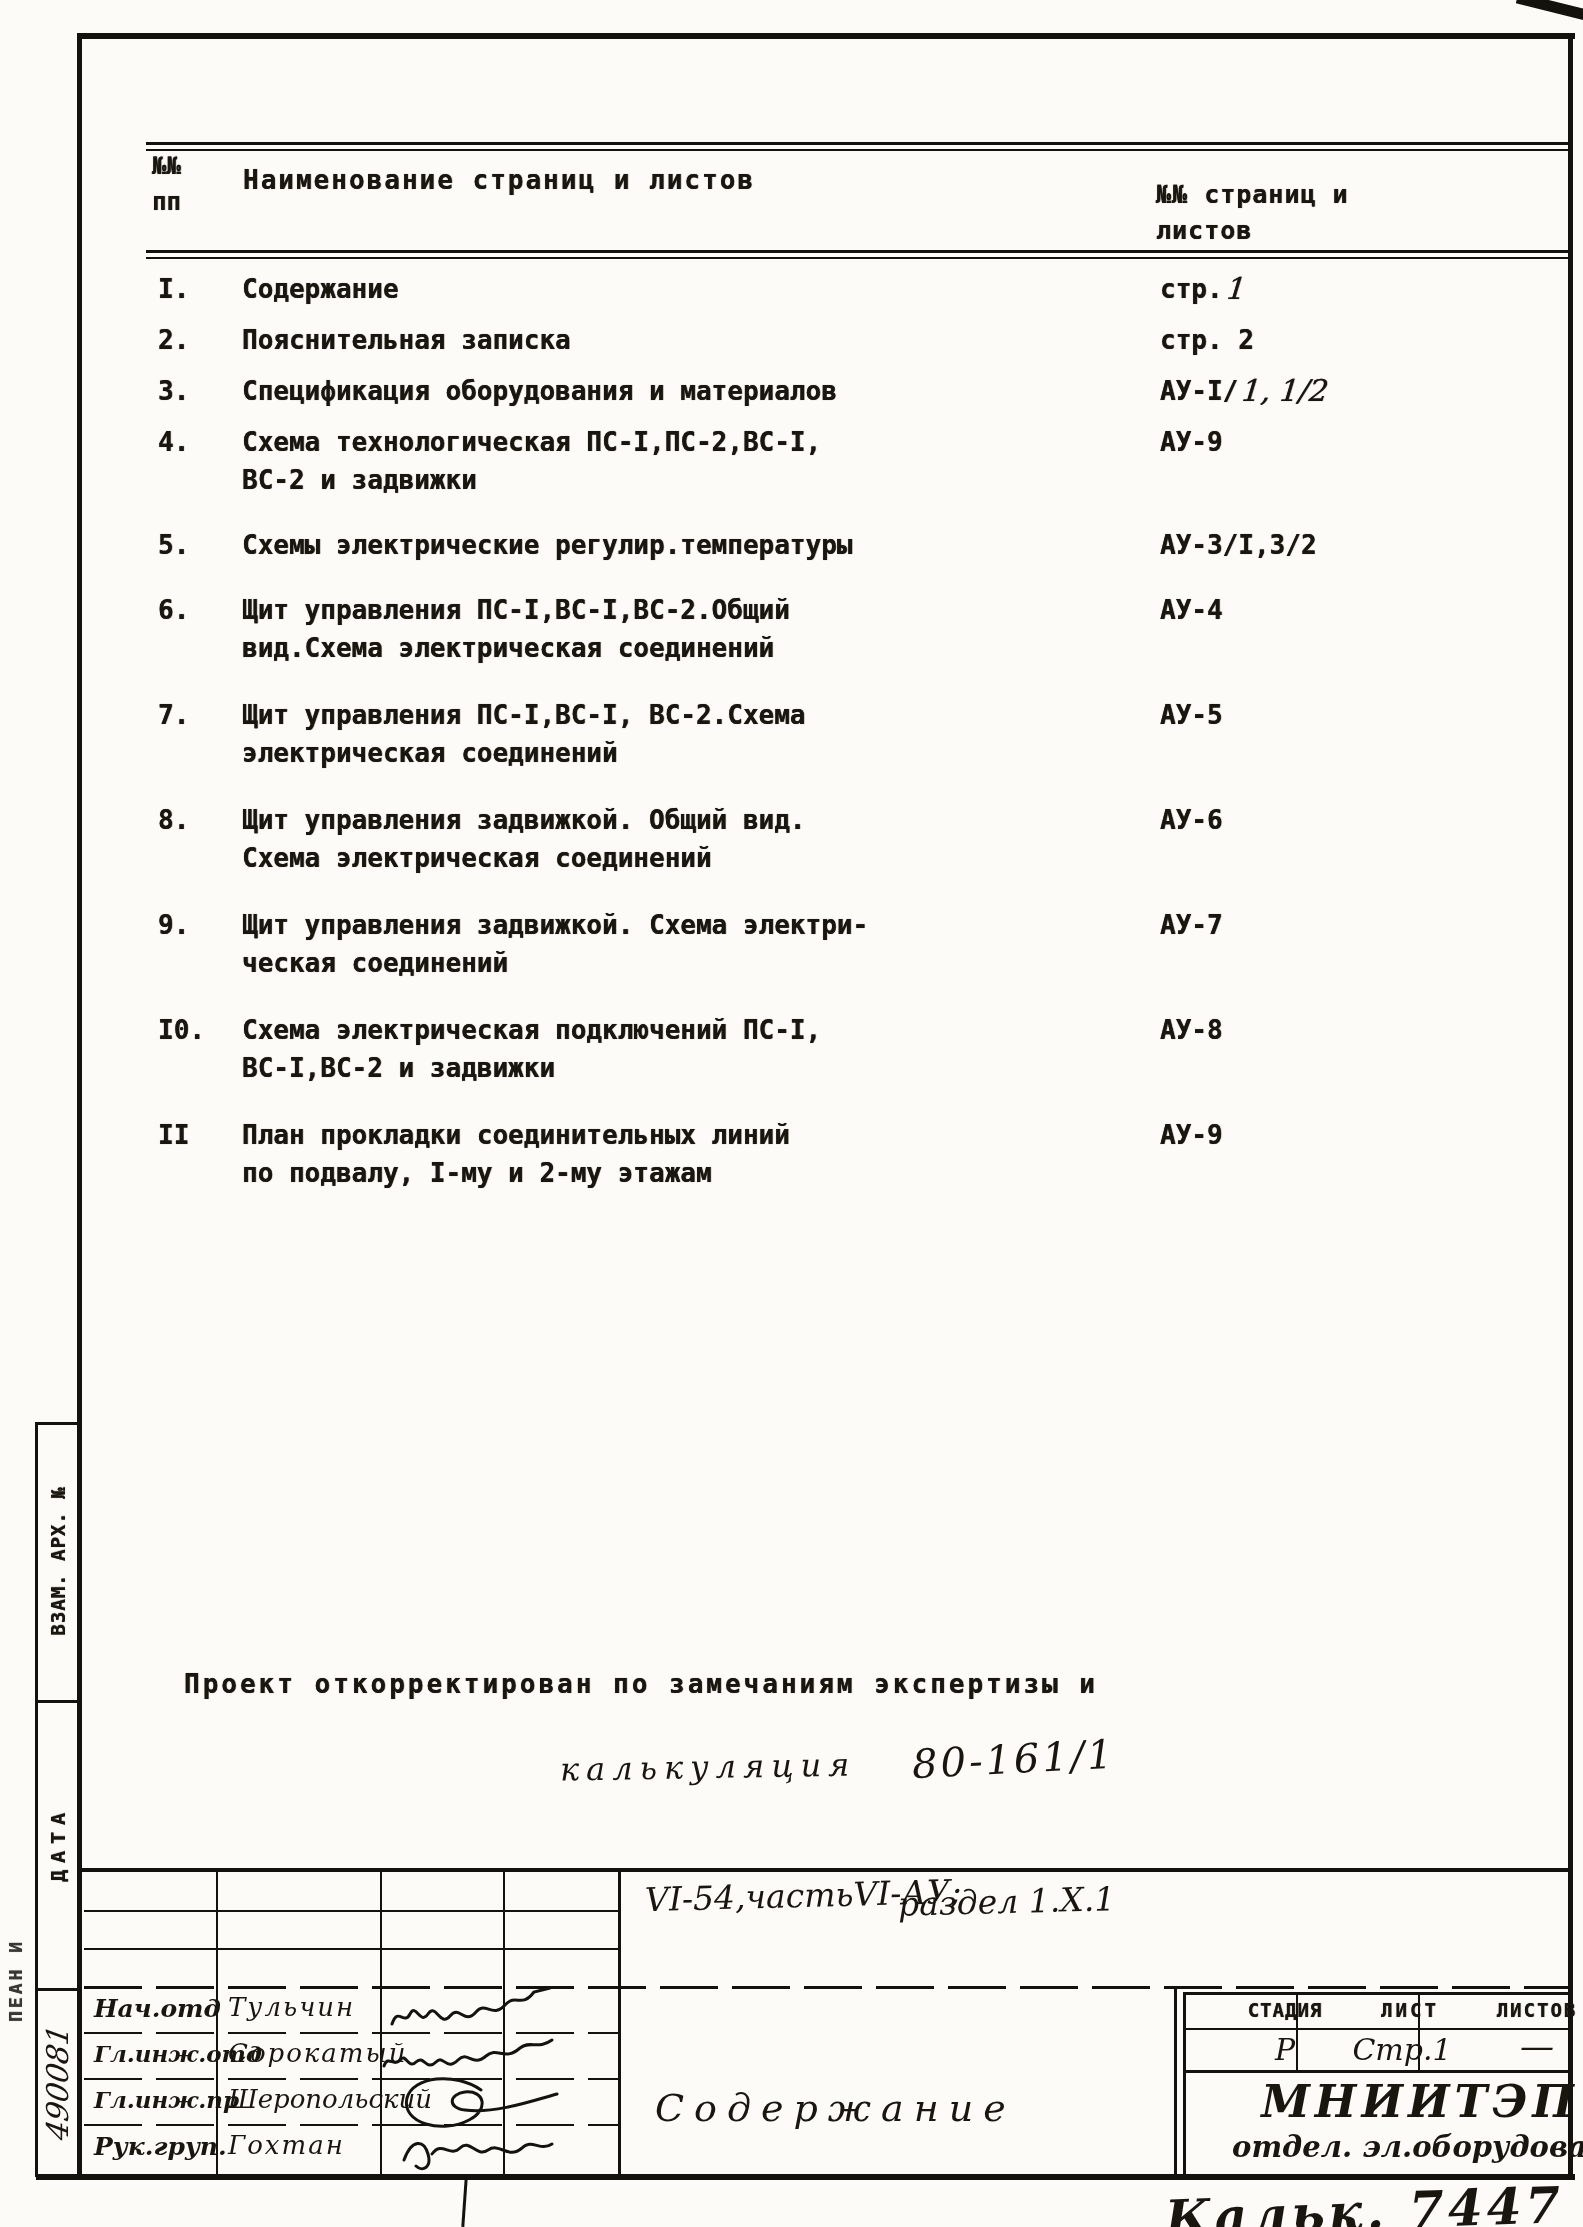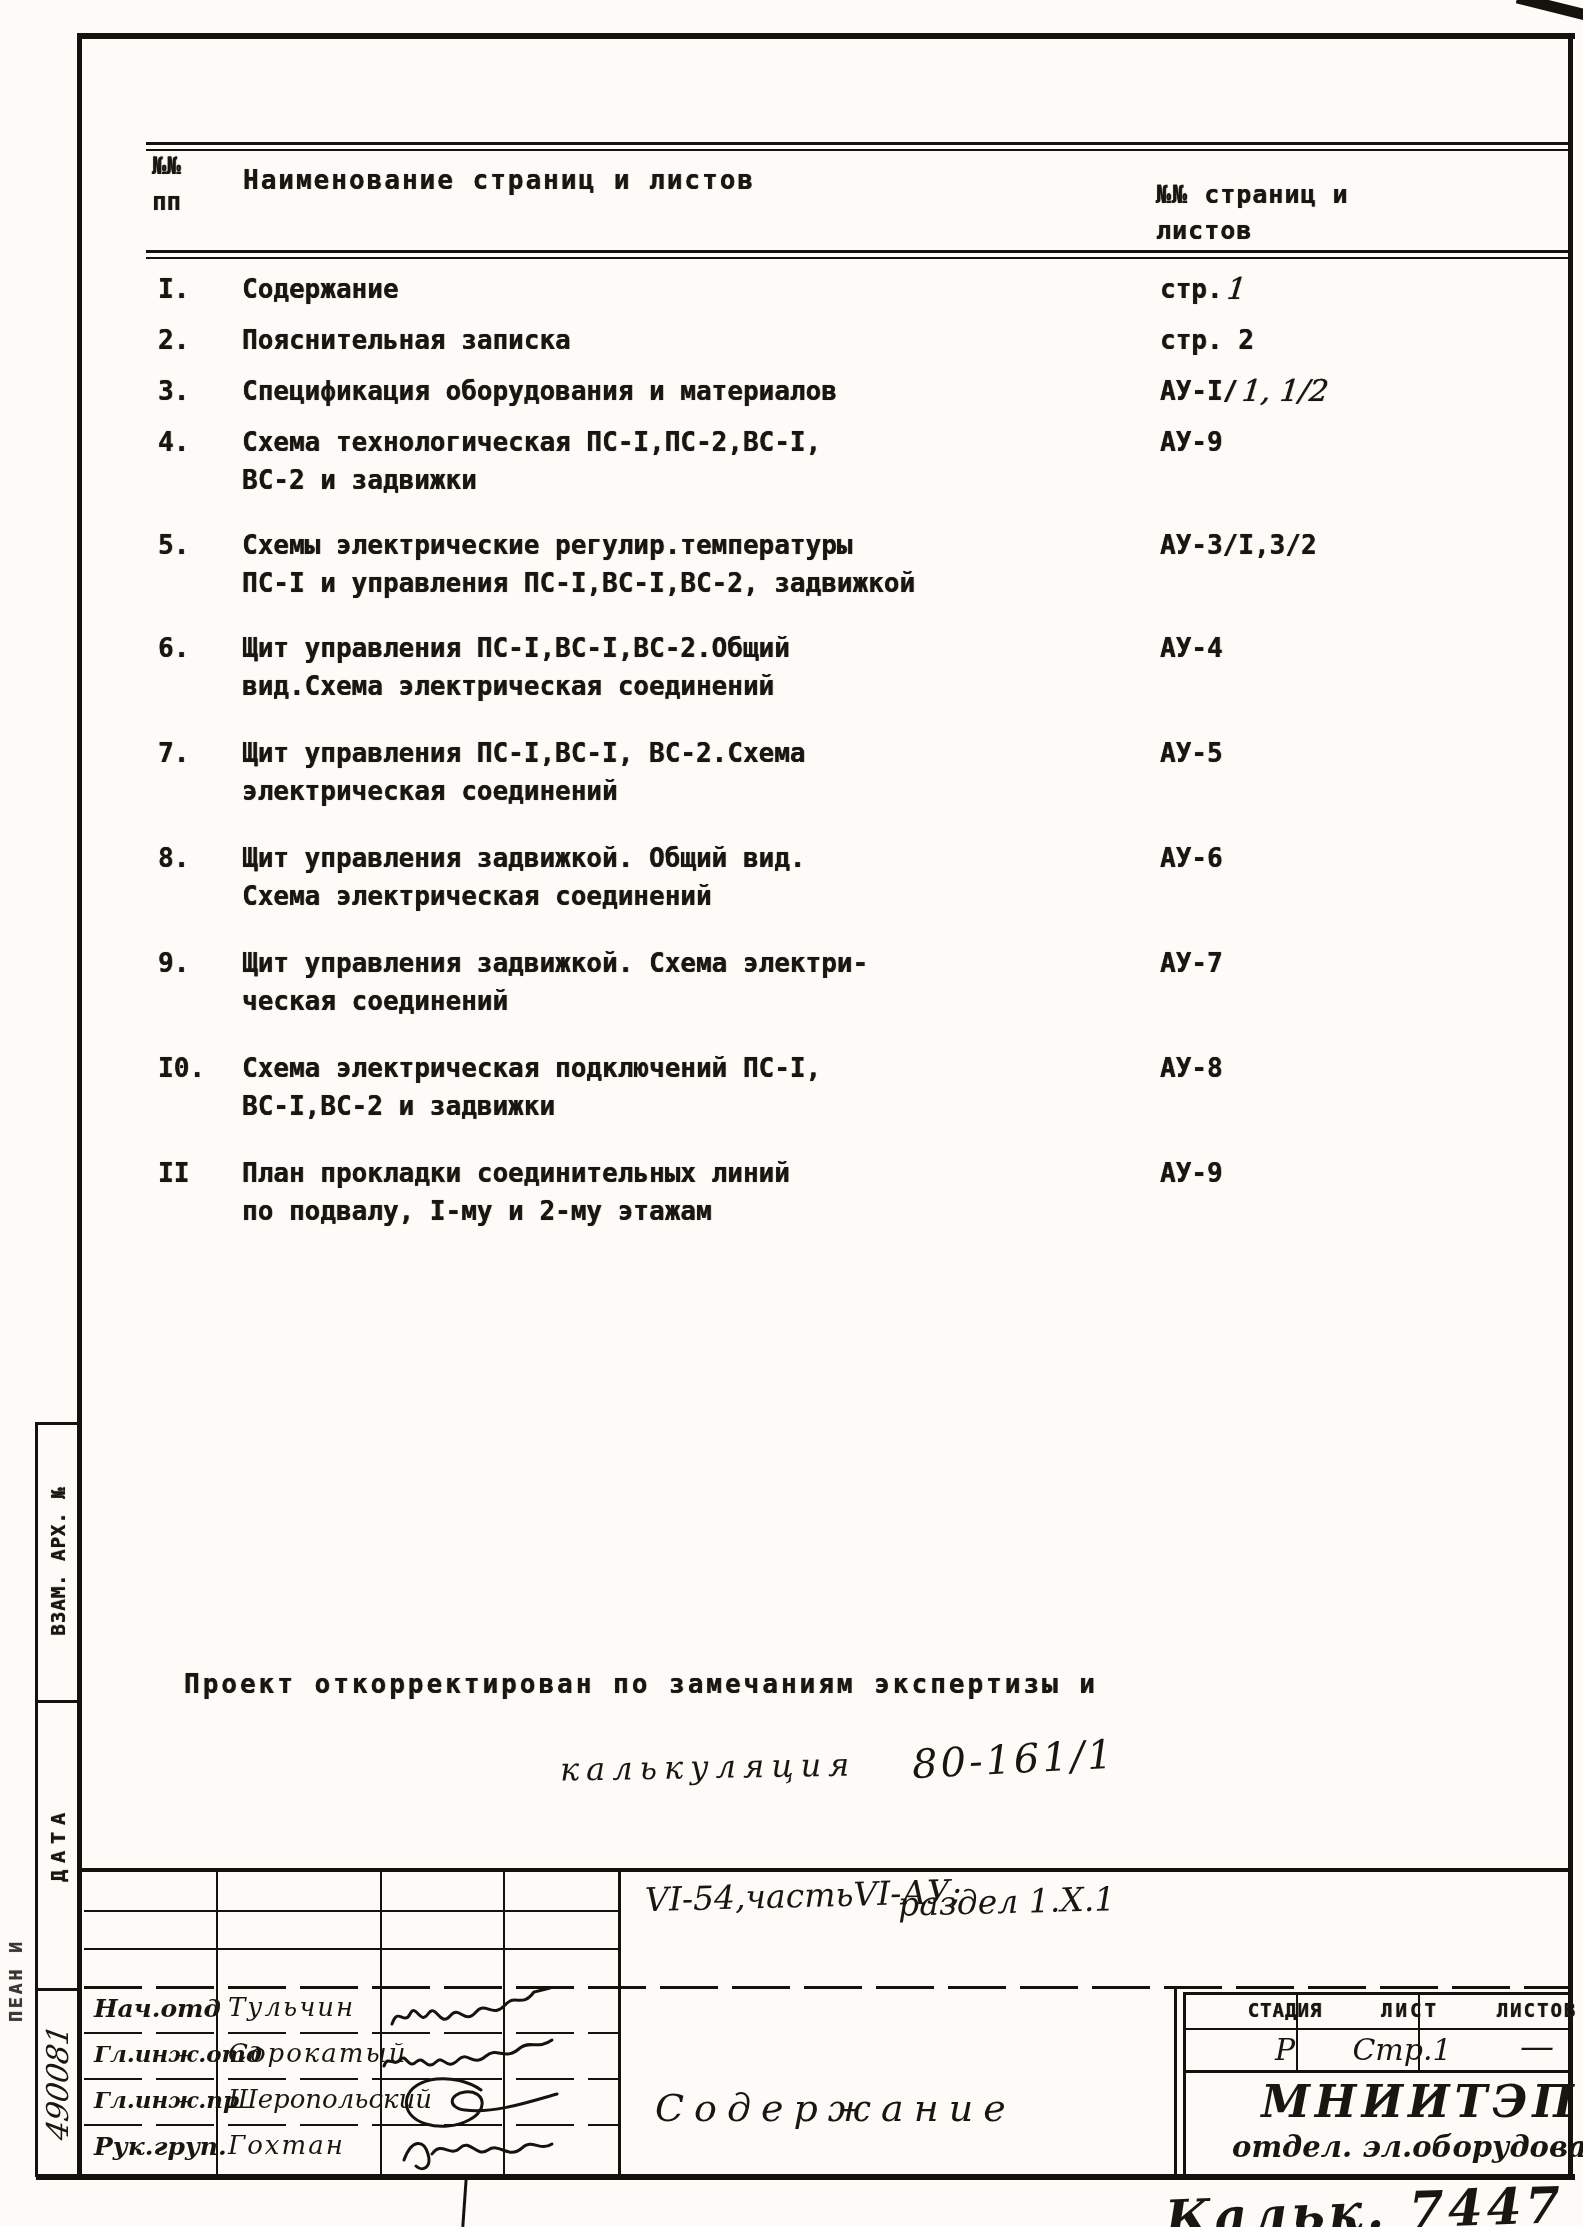--- a/index.html
+++ b/index.html
@@ -109,21 +109,20 @@
         </div>
       <div class="pg tw">
           <span>АУ-9</span>
           <span class="pg-hand"></span>
         </div>
     </div>
     <div class="toc-row">
       <div class="num tw">5.</div>
       <div class="tw">
           <div>Схемы электрические регулир.температуры</div>
-          <div>ПС-I и управления ПС-I,ВС-I,ВС-2, задвижкой</div>
         </div>
       <div class="pg tw">
           <span>АУ-3/I,3/2</span>
           <span class="pg-hand"></span>
         </div>
     </div>
     <div class="toc-row">
       <div class="num tw">6.</div>
       <div class="tw">
           <div>Щит управления ПС-I,ВС-I,ВС-2.Общий</div>

